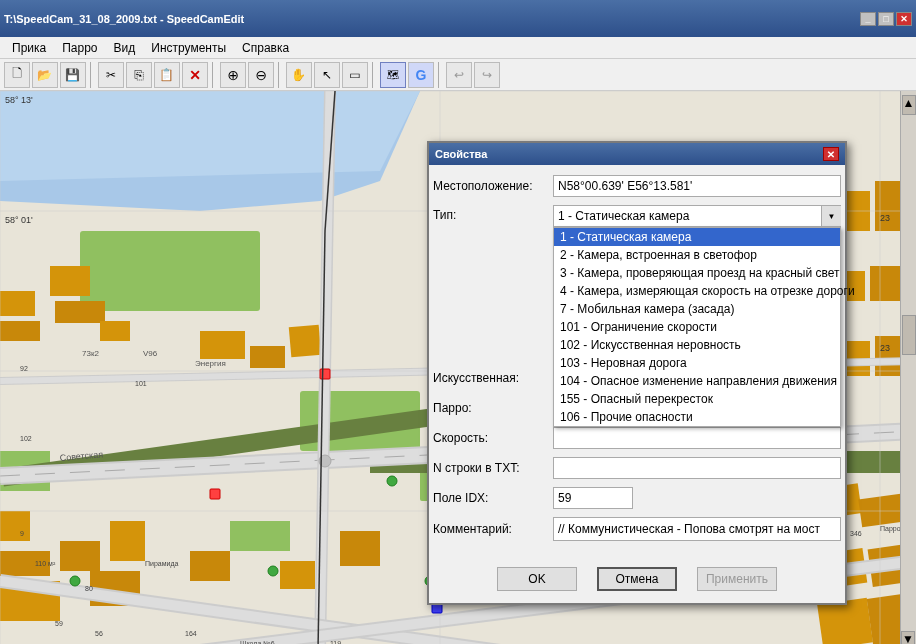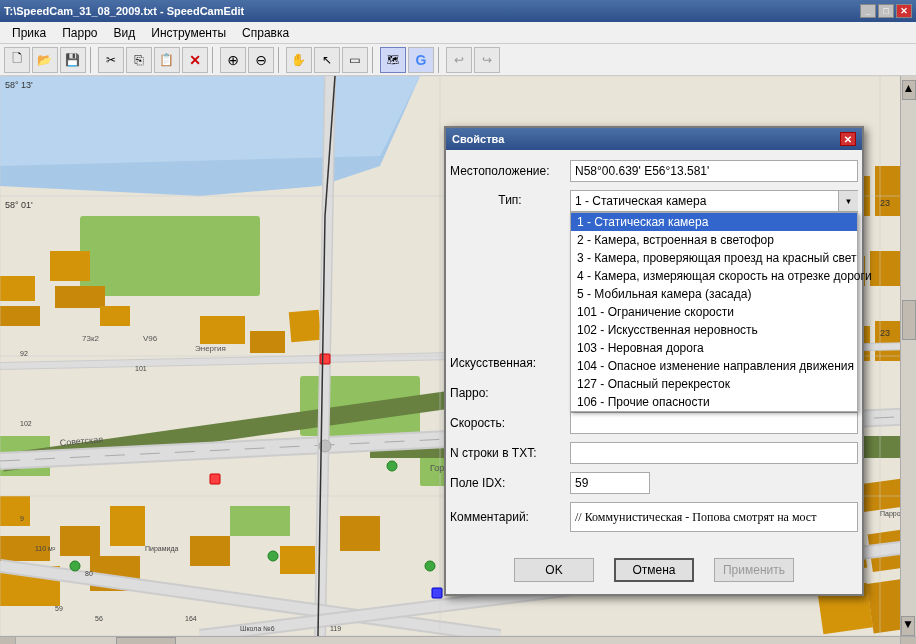--- a/index.html
+++ b/index.html
@@ -2,21 +2,21 @@
 <html><head>
   <meta charset="utf-8">
   <style>
     * { margin: 0; padding: 0; box-sizing: border-box; }
     body { width: 916px; height: 644px; overflow: hidden; font-family: 'Segoe UI', Tahoma, Arial, sans-serif; font-size: 12px; background: #3a3a3a; }
 
     
     .title-bar {
       background: linear-gradient(to bottom, #4a6fa5, #2d4f8a);
       color: white;
-      height: 22px;
+      height: 37px;
       display: flex;
       align-items: center;
       justify-content: space-between;
       padding: 0 4px;
       font-size: 11px;
       font-weight: bold;
     }
     .title-bar-buttons { display: flex; gap: 2px; }
     .title-btn {
       width: 16px; height: 14px;
@@ -71,21 +71,21 @@
       background: #e8e0d0;
     }
 
     
     .map-svg { position: absolute; top: 0; left: 0; width: 100%; height: 100%; }
 
     
     .properties-dialog {
       position: absolute;
       top: 50px;
-      left: 444px;
+      left: 427px;
       width: 420px;
       background: #f0f0f0;
       border: 2px solid #7a7a7a;
       box-shadow: 3px 3px 8px rgba(0,0,0,0.5);
       pointer-events: all;
       z-index: 100;
     }
     .dialog-title-bar {
       background: linear-gradient(to bottom, #4a6fa5, #2d4f8a);
       color: white;
@@ -171,26 +171,25 @@
     .form-input-small {
       width: 80px;
       height: 22px;
       border: 1px solid #aaa;
       background: white;
       padding: 1px 4px;
       font-size: 12px;
     }
     .form-input-wide {
       flex: 1;
-      height: 30px;
+      height: 24px;
       border: 1px solid #aaa;
       background: white;
       padding: 1px 4px;
       font-size: 12px;
-      font-family: Liberation Serif, serif;
     }
 
     
     .dialog-buttons {
       display: flex;
       justify-content: center;
       gap: 20px;
       padding: 8px 12px 12px;
     }
     .dialog-btn {
@@ -400,36 +399,36 @@
     </div>
 
     <div class="dialog-content">
 
       <div class="form-row">
         <span class="form-label">Местоположение:</span>
         <input type="text" class="form-input" value="N58°00.639' E56°13.581'" style="">
       </div>
 
       <div class="form-row" style="align-items:flex-start; position:relative;">
-        <span class="form-label" style="margin-top:3px;text-align:center;">Тип:</span>
+        <span class="form-label" style="margin-top:3px;">Тип:</span>
         <div class="select-wrapper" style="position:relative;">
           <input type="text" style="width: 100%; height: 22px; border: 1px solid rgb(170, 170, 170); padding: 1px 20px 1px 4px; font-size: 12px;" value="1 - Статическая камера" readonly="">
           <div class="select-arrow">▼</div>
 
           <div class="dropdown-list">
             <div class="dropdown-item selected">1 - Статическая камера</div>
             <div class="dropdown-item">2 - Камера, встроенная в светофор</div>
             <div class="dropdown-item">3 - Камера, проверяющая проезд на красный свет</div>
             <div class="dropdown-item">4 - Камера, измеряющая скорость на отрезке дороги</div>
-            <div class="dropdown-item">5 - Мобильная камера (засада)</div>
+            <div class="dropdown-item">7 - Мобильная камера (засада)</div>
             <div class="dropdown-item">101 - Ограничение скорости</div>
             <div class="dropdown-item">102 - Искусственная неровность</div>
             <div class="dropdown-item">103 - Неровная дорога</div>
             <div class="dropdown-item">104 - Опасное изменение направления движения</div>
-            <div class="dropdown-item">127 - Опасный перекресток</div>
+            <div class="dropdown-item">155 - Опасный перекресток</div>
             <div class="dropdown-item">106 - Прочие опасности</div>
           </div>
         </div>
       </div>
 
       <div class="form-row" style="margin-top:140px;">
         <span class="form-label">Искусственная:</span>
         <input type="text" class="form-input" value="" style="">
       </div>
 

